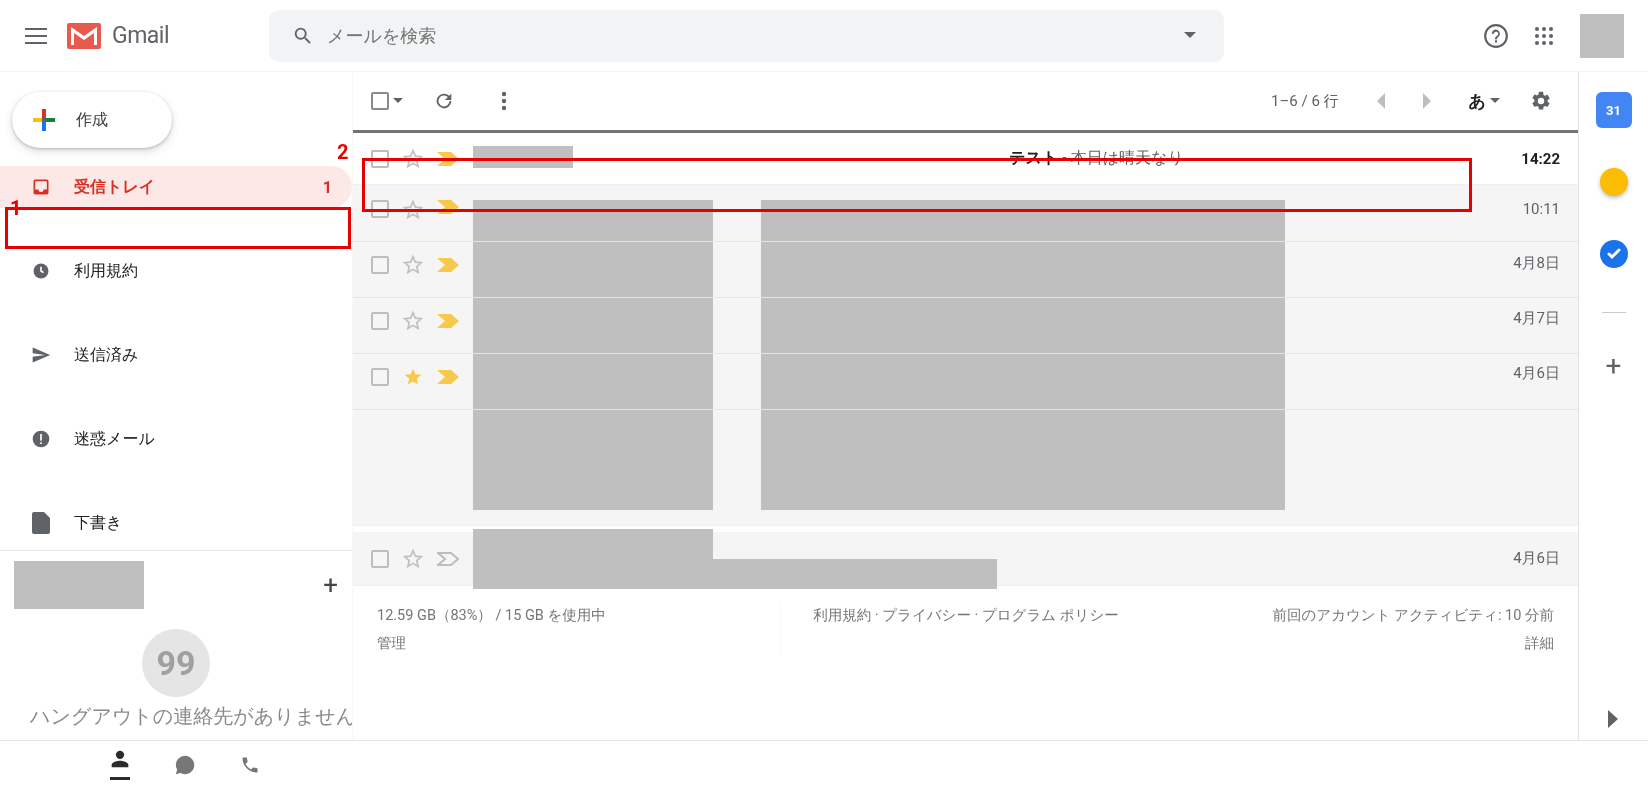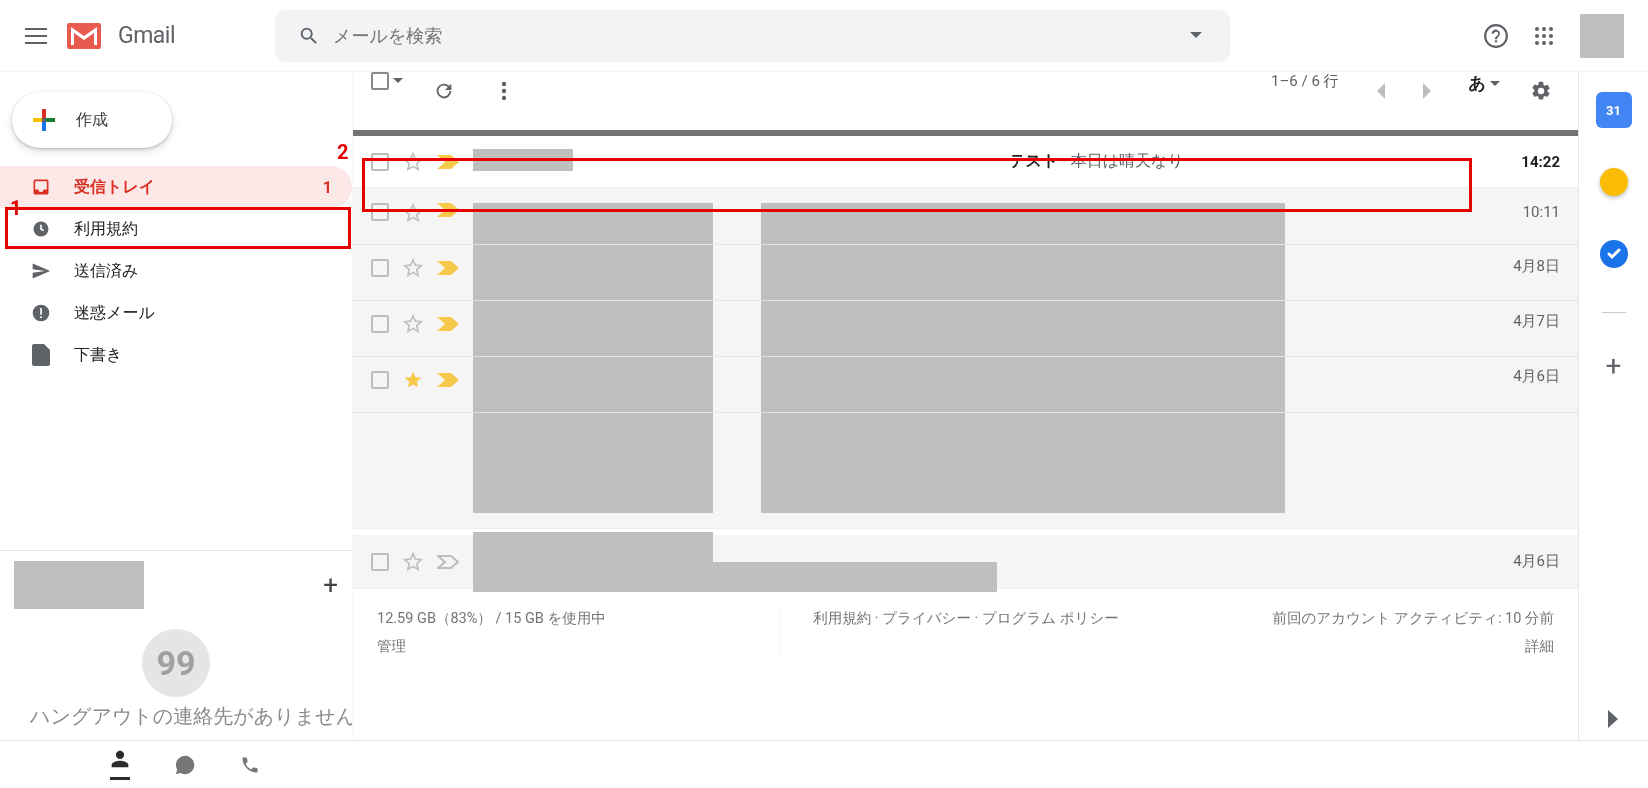--- a/index.html
+++ b/index.html
@@ -3,21 +3,21 @@
 <meta charset="utf-8">
 <style>
   * { margin: 0; padding: 0; box-sizing: border-box; font-family: "Roboto", "Helvetica Neue", Arial, "Hiragino Kaku Gothic ProN", Meiryo, sans-serif; }
   body { width: 1648px; height: 788px; background: #fff; color: #202124; overflow: hidden; }
 
   
   .header {
     height: 72px; display: flex; align-items: center; padding: 0 12px; border-bottom: 1px solid rgba(0,0,0,0.04);
   }
   .hamburger { width: 48px; height: 48px; display: flex; align-items: center; justify-content: center; cursor: pointer; }
-  .logo-wrap { display:flex; align-items:center; gap:8px; margin-left:4px; }
+  .logo-wrap { display:flex; align-items:center; gap:2px; margin-left:4px; }
   .gmail-m { width:40px; height:40px; display:flex; align-items:center; justify-content:center; }
   .gmail-text { font-size:23px; color:#5f6368; margin-left:6px; letter-spacing:-0.5px; }
 
   .search-box {
     margin-left: 100px; width: 955px; height: 52px; background: #f1f3f4; border-radius: 10px;
     display: flex; align-items: center; padding: 0 10px;
   }
   .search-box .search-ico { width: 48px; display:flex; align-items:center; justify-content:center; }
   .search-box input {
     flex: 1; border: none; background: transparent; outline: none; font-size: 18px; color: #5f6368;
@@ -36,21 +36,21 @@
 
   
   .compose-wrap { padding: 20px 0 12px 12px; }
   .compose-btn {
     height: 56px; width: 160px; border-radius: 32px; box-shadow: 0 1px 3px rgba(60,64,67,.3), 0 4px 8px rgba(60,64,67,.15);
     display:flex; align-items:center; gap:18px; padding-left:18px; cursor:pointer; background:#fff;
   }
   .compose-plus { width:28px; height:28px; }
   .compose-label { font-size:16px; color:#3c4043; }
 
-  .folders { display:flex; flex-direction:column; padding-top: 6px; }
+  .folders { display:flex; flex-direction:column; padding-top: 6px; gap: 42px; }
   .folder-row {
     height:42px; display:flex; align-items:center; gap:22px; padding-left:30px; padding-right:20px;
     border-top-right-radius:22px; border-bottom-right-radius:22px; cursor:pointer; font-size:16px; color:#202124;
   }
   .folder-row .folder-ico { width:22px; display:flex; justify-content:center; color:#5f6368;}
   .folder-row.active { background:#fce8e6; color:#d93025; font-weight:700; }
   .folder-row.active .folder-ico { color:#d93025; }
   .folder-row .count { margin-left:auto; font-weight:700; }
 
   .annot { position:absolute; font-weight:700; font-size:20px; color:#e60000; z-index:50; }
@@ -68,30 +68,30 @@
   }
   .h-msg { color:#8a8a8a; font-size:20px; padding: 6px 10px 0 30px; white-space:nowrap; overflow:hidden;}
 
   .footer-bar {
     height:48px; border-top:1px solid #e5e5e5; display:flex; align-items:center; padding-left:110px; gap:44px;
   }
   .footer-ico { color:#4c4c4c; cursor:pointer; }
 
   
   .toolbar {
-    height:58px; display:flex; align-items:flex-start; padding:0 18px; gap:22px; font-size:15px; color:#5f6368;
+    height:58px; display:flex; align-items:center; padding:0 18px; gap:22px; font-size:15px; color:#5f6368;
   }
   .tb-check { display:flex; align-items:center; gap:4px; cursor:pointer; }
   .tb-btn { width:38px; height:38px; display:flex; align-items:center; justify-content:center; cursor:pointer; border-radius:50%; }
   .tb-spacer { flex:1; }
   .pager { display:flex; align-items:center; gap:10px; }
   .lang-sel { display:flex; align-items:center; gap:4px; font-size:17px; color:#202124; cursor:pointer; }
 
   
-  .mail-list { border-top:6px solid #737373; }
+  .mail-list { border-top:3px solid #737373; }
   .mail-row {
     height:52px; display:flex; align-items:center; padding:0 18px; gap:14px; border-bottom:1px solid #efefef; font-size:16px;
     background:#f5f5f5;
   }
   .mail-row.unread { background:#fff; font-weight:400; }
   .mail-row .chk { width:18px; height:18px; border:2px solid #bdbdbd; border-radius:2px; }
   .mail-row .star { width:20px; color:#c0c0c0; cursor:pointer;}
   .mail-row .star.on { color:#f7c94b;}
   .mail-row .imp { width:22px; cursor:pointer;}
   .mail-row .sender { width:240px; }

